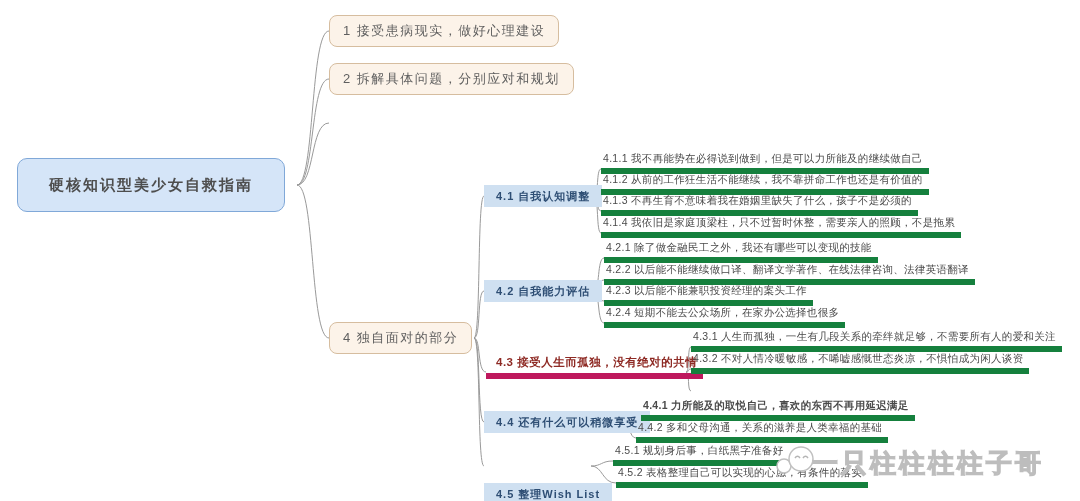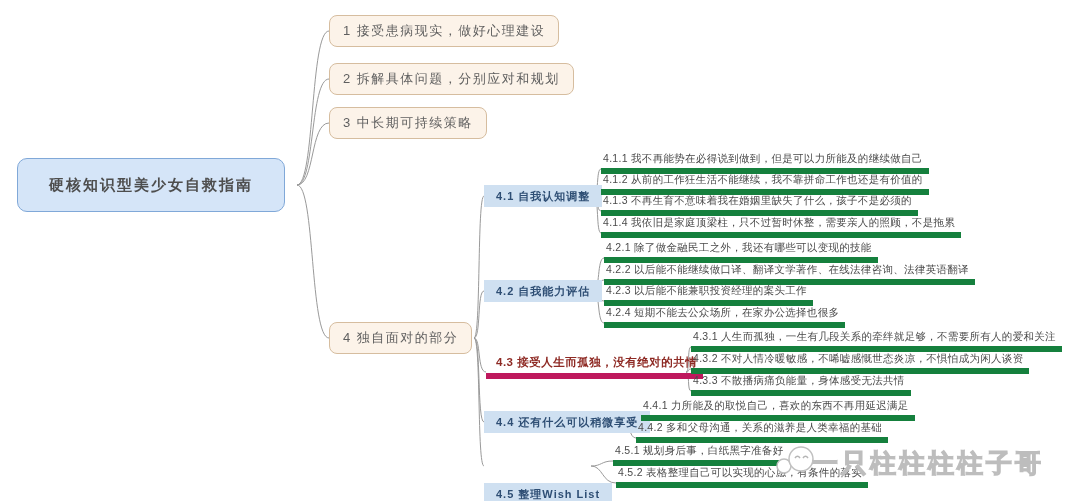--- a/index.html
+++ b/index.html
@@ -88,44 +88,42 @@
 
       <path d="M591,466 C602,466 601,461 613,461"></path>
       <path d="M591,466 C603,466 602,483 616,483"></path>
     </g>
   </svg>
 
   <div class="node root-node">硬核知识型美少女自救指南</div>
 
   <div class="node branch b1">1 接受患病现实，做好心理建设</div>
   <div class="node branch b2">2 拆解具体问题，分别应对和规划</div>
-  <div class="node branch b3">3 中长期可持续策略</div>
   <div class="node branch b4">4 独自面对的部分</div>
 
   <div class="node l2box s41">4.1 自我认知调整</div>
   <div class="node l2box s42">4.2 自我能力评估</div>
   <div class="node red-node">4.3 接受人生而孤独，没有绝对的共情</div>
   <div class="node l2box s44">4.4 还有什么可以稍微享受</div>
   <div class="node l2box s45">4.5 整理Wish List</div>
 
   <div class="node leaf" style="left:601px;top:152px;">4.1.1 我不再能势在必得说到做到，但是可以力所能及的继续做自己</div>
   <div class="node leaf" style="left:601px;top:173px;">4.1.2 从前的工作狂生活不能继续，我不靠拼命工作也还是有价值的</div>
   <div class="node leaf" style="left:601px;top:194px;">4.1.3 不再生育不意味着我在婚姻里缺失了什么，孩子不是必须的</div>
   <div class="node leaf" style="left:601px;top:216px;">4.1.4 我依旧是家庭顶梁柱，只不过暂时休整，需要亲人的照顾，不是拖累</div>
 
   <div class="node leaf" style="left:604px;top:241px;">4.2.1 除了做金融民工之外，我还有哪些可以变现的技能</div>
   <div class="node leaf" style="left:604px;top:263px;">4.2.2 以后能不能继续做口译、翻译文学著作、在线法律咨询、法律英语翻译</div>
   <div class="node leaf" style="left:604px;top:284px;">4.2.3 以后能不能兼职投资经理的案头工作</div>
   <div class="node leaf" style="left:604px;top:306px;">4.2.4 短期不能去公众场所，在家办公选择也很多</div>
 
   <div class="node leaf" style="left:691px;top:330px;">4.3.1 人生而孤独，一生有几段关系的牵绊就足够，不需要所有人的爱和关注</div>
   <div class="node leaf" style="left:691px;top:352px;">4.3.2 不对人情冷暖敏感，不唏嘘感慨世态炎凉，不惧怕成为闲人谈资</div>
-  <div class="node leaf" style="left:691px;top:374px;">4.3.3 不散播病痛负能量，身体感受无法共情</div>
 
-  <div class="node leaf" style="left:641px;top:399px;">4.4.1 力所能及的取悦自己，喜欢的东西不再用延迟满足</div>
+  <div class="node leaf" style="left:641px;top:399px;font-weight:bold;">4.4.1 力所能及的取悦自己，喜欢的东西不再用延迟满足</div>
   <div class="node leaf" style="left:636px;top:421px;">4.4.2 多和父母沟通，关系的滋养是人类幸福的基础</div>
 
   <div class="node leaf" style="left:613px;top:444px;">4.5.1 规划身后事，白纸黑字准备好</div>
   <div class="node leaf" style="left:616px;top:466px;">4.5.2 表格整理自己可以实现的心愿，有条件的落实</div>
 
   <div class="node watermark-logo">
     <svg width="42" height="36">
       <circle cx="10" cy="24" r="7" fill="#ffffff" stroke="#c0c0c0" stroke-width="1.5"></circle>
       <circle cx="27" cy="17" r="12" fill="#ffffff" stroke="#c0c0c0" stroke-width="1.5"></circle>
       <path d="M21,16 q2.5,-3.5 5,0" fill="none" stroke="#b5b5b5" stroke-width="1.5"></path>

